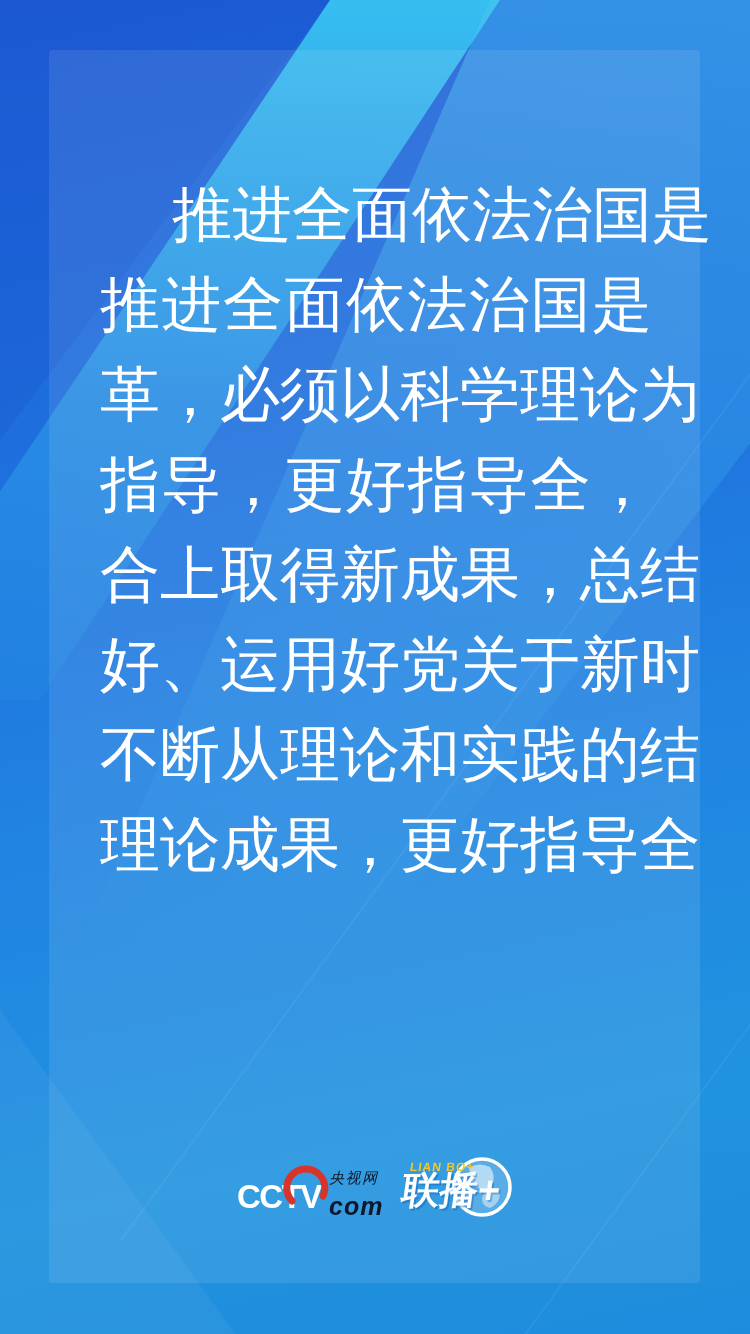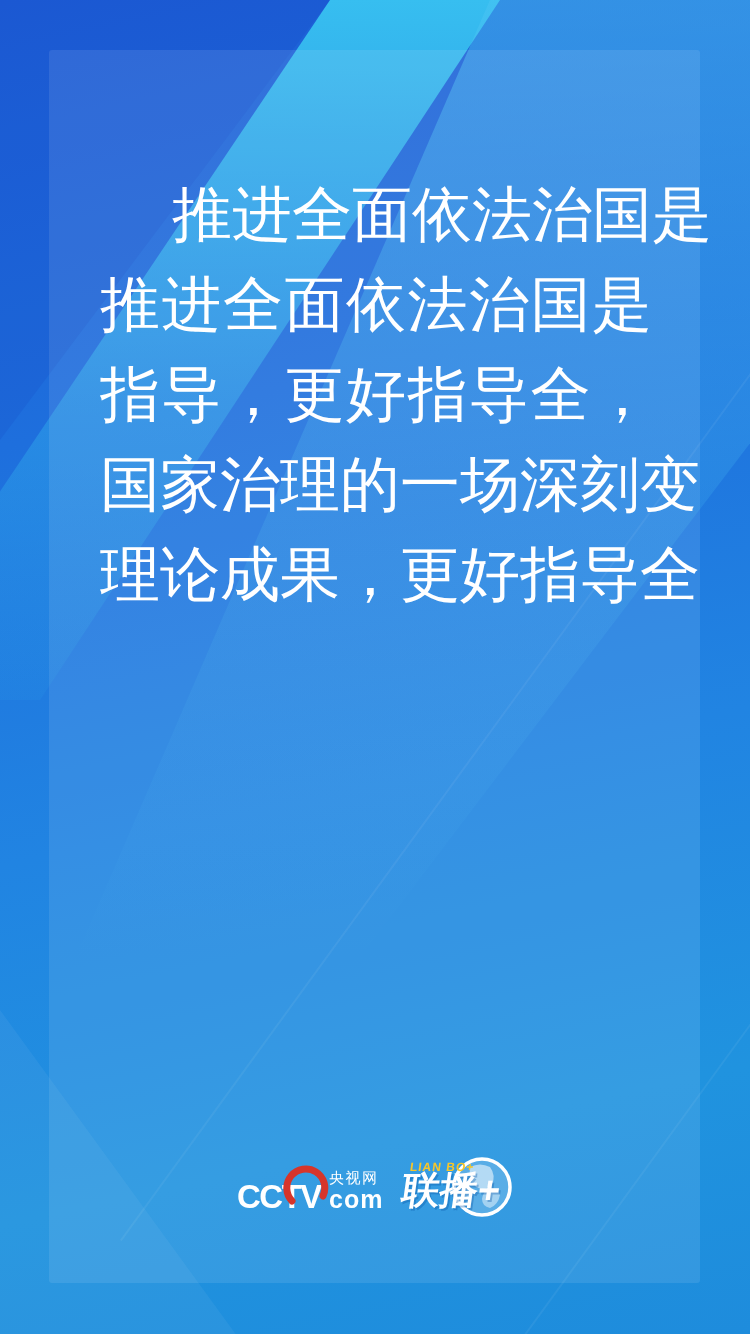--- a/index.html
+++ b/index.html
@@ -59,23 +59,23 @@
 
   
   .footer{position:absolute;left:0;top:1150px;width:750px;height:80px;}
 
   .cctv-logo{position:absolute;left:237px;top:10px;width:152px;height:58px;}
   .cctv-word{
     position:absolute;left:0;top:20px;font-size:33px;line-height:1;
     font-weight:800;letter-spacing:-1.5px;color:#ffffff;
   }
   .cctv-swoosh{position:absolute;left:46px;top:2px;width:46px;height:46px;}
-  .cctv-col{position:absolute;left:92px;top:10px;color:#ffffff;}
+  .cctv-col{position:absolute;left:92px;top:10px;color:#0f172a;font-style:italic;}
   .cctv-site{font-size:15px;letter-spacing:1.5px;line-height:16px;}
-  .cctv-domain{font-size:25px;font-weight:700;letter-spacing:1px;line-height:25px;margin-top:1px;}
+  .cctv-domain{font-size:25px;font-weight:700;letter-spacing:1px;line-height:25px;margin-top:8px;}
 
   .lianbo-logo{position:absolute;left:400px;top:0px;width:118px;height:74px;}
   .lianbo-globe{position:absolute;left:50px;top:5px;width:64px;height:64px;}
   .lianbo-latin{
     position:absolute;left:10px;top:10px;
     color:#f7c628;font-size:12px;font-weight:800;letter-spacing:1px;
     transform:skewX(-8deg);white-space:nowrap;
   }
   .lianbo-word{
     position:absolute;left:2px;top:21px;
@@ -94,22 +94,25 @@
   <div class="bg-shape streak-wide"></div>
   <div class="bg-shape facet-topleft"></div>
   <div class="bg-shape facet-bottomleft"></div>
   <div class="hairline h1"></div>
   <div class="hairline h2"></div>
 
   <div class="card">
     <div class="quote">
       <div class="line first">推进全面依法治国是</div>
       <div class="line">推进全面依法治国是</div>
+      <div class="line">革，必须以科学理论为</div>
       <div class="line">指导，更好指导全，</div>
-      <div class="line">国家治理的一场深刻变</div>
+      <div class="line">合上取得新成果，总结</div>
+      <div class="line">好、运用好党关于新时</div>
+      <div class="line">不断从理论和实践的结</div>
       <div class="line">理论成果，更好指导全</div>
     </div>
   </div>
 
   <div class="footer">
 
     <div class="cctv-logo">
       <span class="cctv-word">CCTV</span>
       <svg class="cctv-swoosh" viewBox="0 0 46 46">
         <path d="M9 39 A 19 19 0 1 1 40 34" fill="none" stroke="#d6352b" stroke-width="7" stroke-linecap="round"></path>

